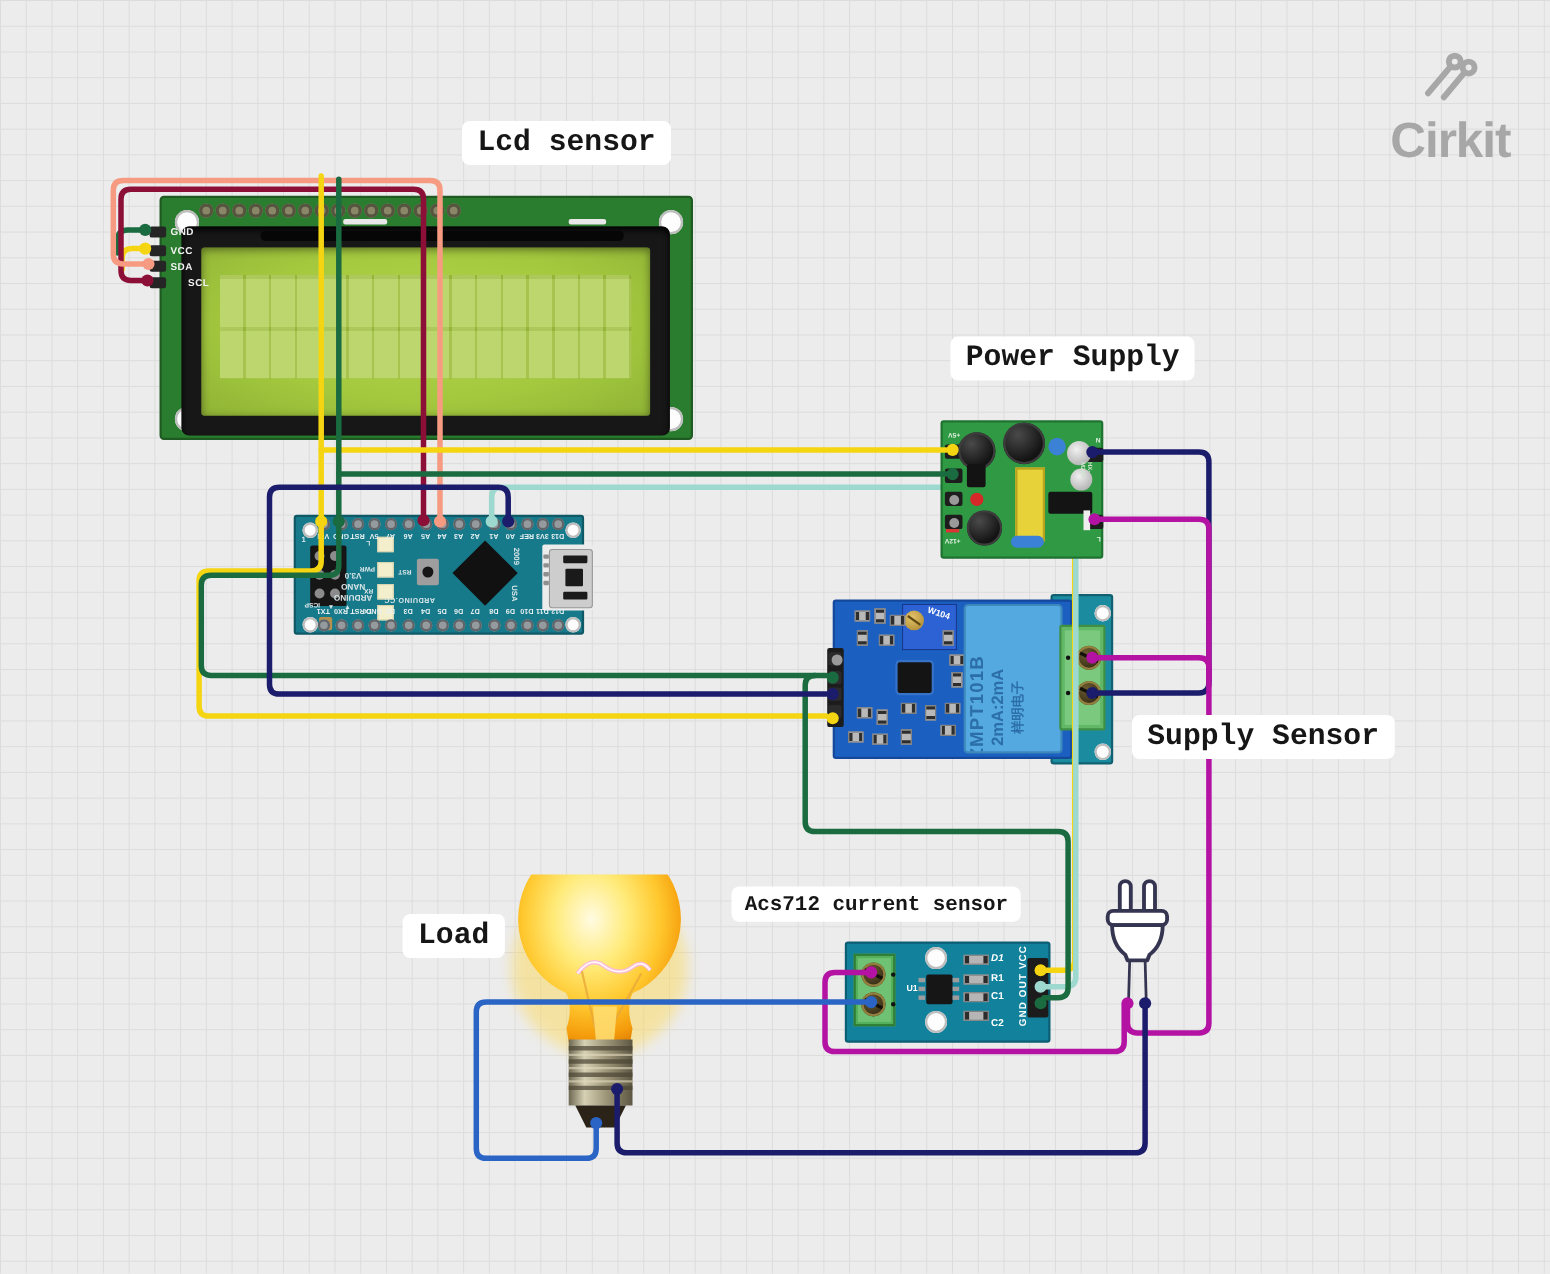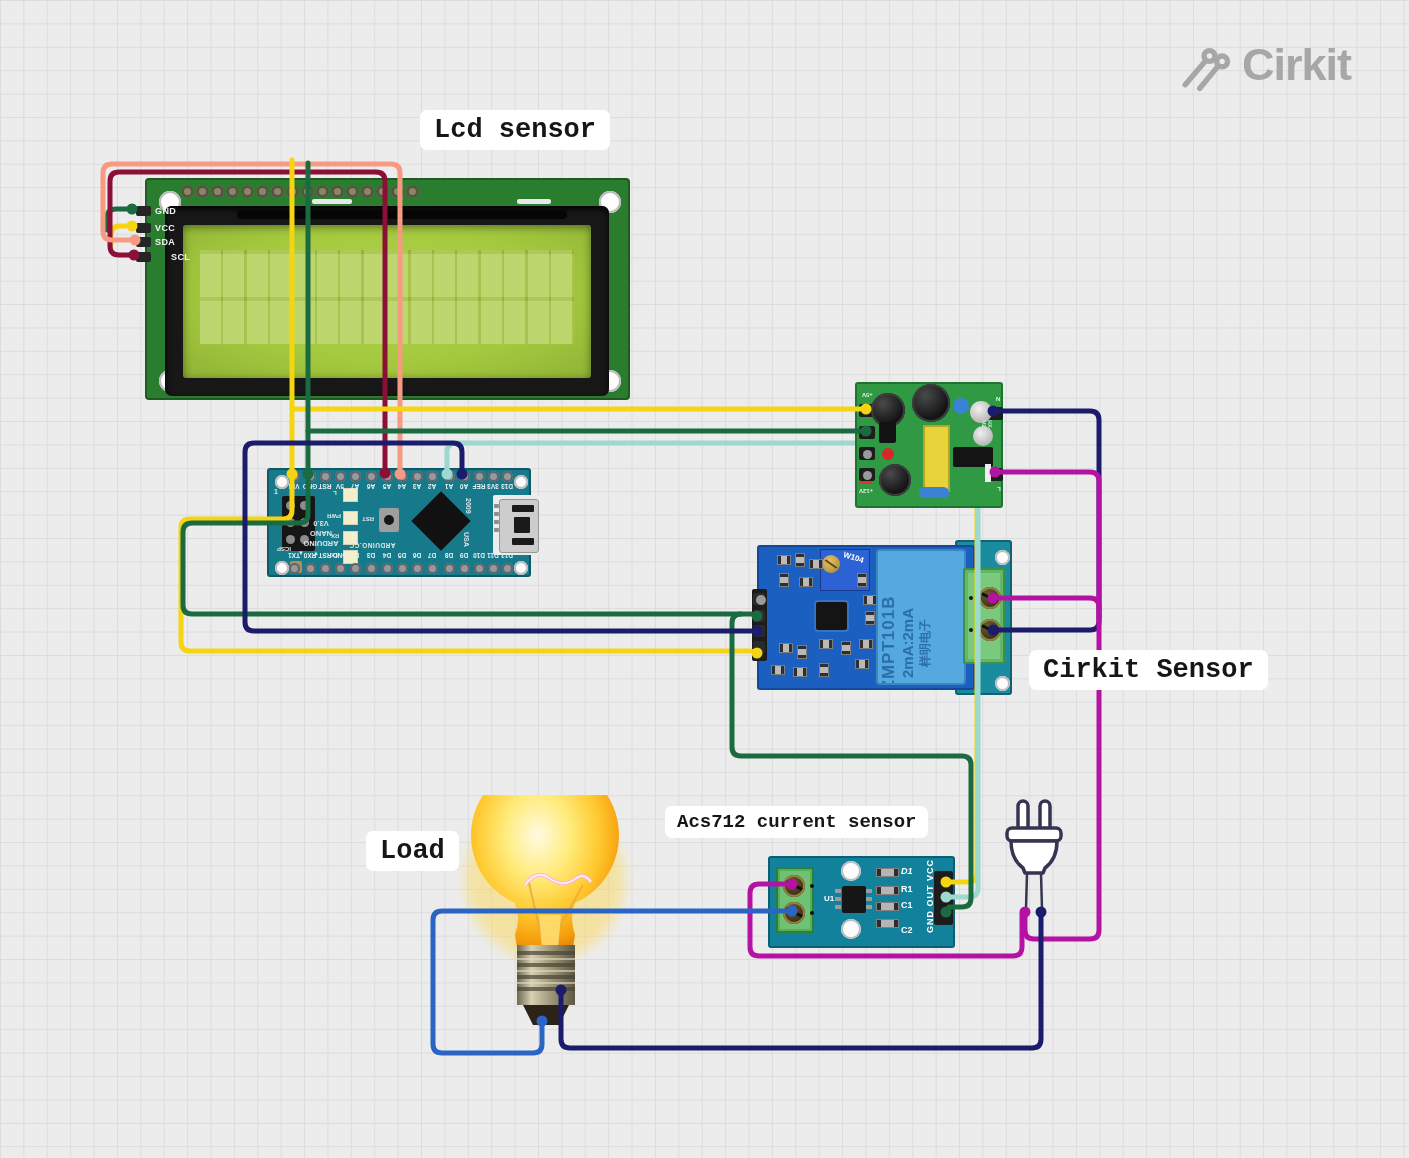--- a/index.html
+++ b/index.html
@@ -5,21 +5,21 @@
   html,body{margin:0;padding:0;background:#ececec;font-family:"Liberation Sans",sans-serif;}
   #stage{position:relative;width:1409px;height:1158px;overflow:hidden;background:#ececec;
     background-image:linear-gradient(#dcdcdc 1px,transparent 1px),linear-gradient(90deg,#dcdcdc 1px,transparent 1px);
     background-size:23.4px 23.4px;}
   .comp{position:absolute;z-index:1;}
   svg.wirelayer{position:absolute;left:0;top:0;pointer-events:none;}
   #wires-under{z-index:2;} #psu{z-index:3;} #wires-over{z-index:4;}
   .tag{position:absolute;z-index:5;background:#fff;border-radius:7px;padding:5px 14px;
     font-family:"Liberation Mono",monospace;font-weight:700;color:#161616;font-size:27px;white-space:nowrap;}
   .tag.small{font-size:19px;padding:5px 12px;}
-  #logo{position:absolute;top:38px;right:58px;z-index:5;display:flex;align-items:center;gap:10px;color:#a7a7a7;}
+  #logo{position:absolute;top:38px;right:36px;z-index:5;display:flex;align-items:center;gap:10px;color:#a7a7a7;flex-direction:column;}
   #logo .brand{font-size:45px;font-weight:600;letter-spacing:-1px;}
   #logo .product{font-size:47px;font-weight:800;letter-spacing:-1px;margin-left:6px;}
   .hole{position:absolute;background:#fdfdfd;border-radius:50%;box-shadow:inset 0 0 0 2px #bdbdbd;}
   
   #lcd{left:145px;top:178px;width:485px;height:222px;background:#2a7d2e;border:2px solid #1e5a21;border-radius:4px;box-sizing:border-box;}
   .lcd-pad{position:absolute;width:13px;height:13px;border-radius:50%;background:#8a8668;box-shadow:inset 0 0 0 3px #55543e;}
   .lcd-silk{position:absolute;height:5px;background:#e8e8e8;border-radius:2px;}
   #lcd-bezel{position:absolute;left:18px;top:26px;width:444px;height:190px;background:#171717;border-radius:7px;box-shadow:inset 0 3px 6px #000;}
   #lcd-slot{position:absolute;left:90px;top:30px;width:330px;height:9px;background:#060606;border-radius:4px;}
   #lcd-glass{position:absolute;left:36px;top:45px;width:408px;height:153px;border-radius:3px;
@@ -447,17 +447,18 @@
       <circle cx="946" cy="882" r="5.5" fill="#f5d511"></circle>
       <circle cx="946" cy="897" r="5.5" fill="#9dd9cf"></circle>
       <circle cx="946" cy="912" r="5.5" fill="#1a6b40"></circle>
       <circle cx="1025" cy="912" r="5.5" fill="#b312a3"></circle>
       <circle cx="1041" cy="912" r="5.5" fill="#1b1c6b"></circle>
       <circle cx="561" cy="990" r="5.5" fill="#1b1c6b"></circle>
       <circle cx="542" cy="1021" r="5.5" fill="#2a64c5"></circle>
     </svg>
 
   <div class="tag" style="left:420px;top:110px;">Lcd sensor</div>
-  <div class="tag" style="left:1029px;top:650px;">Cirkit Sensor</div>
+  <div class="tag" style="left:864px;top:306px;">Power Supply</div>
+  <div class="tag" style="left:1029px;top:650px;">Supply Sensor</div>
   <div class="tag small" style="left:665px;top:806px;">Acs712 current sensor</div>
   <div class="tag" style="left:366px;top:831px;">Load</div>
 
 </div>
 
 </body></html>

